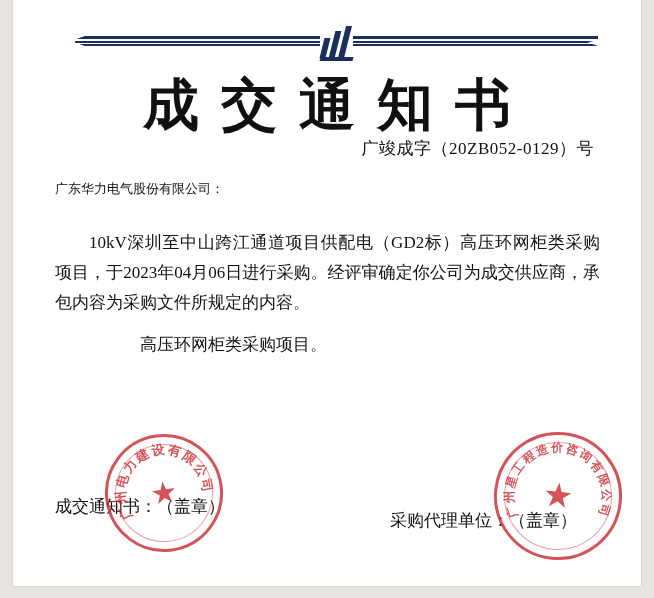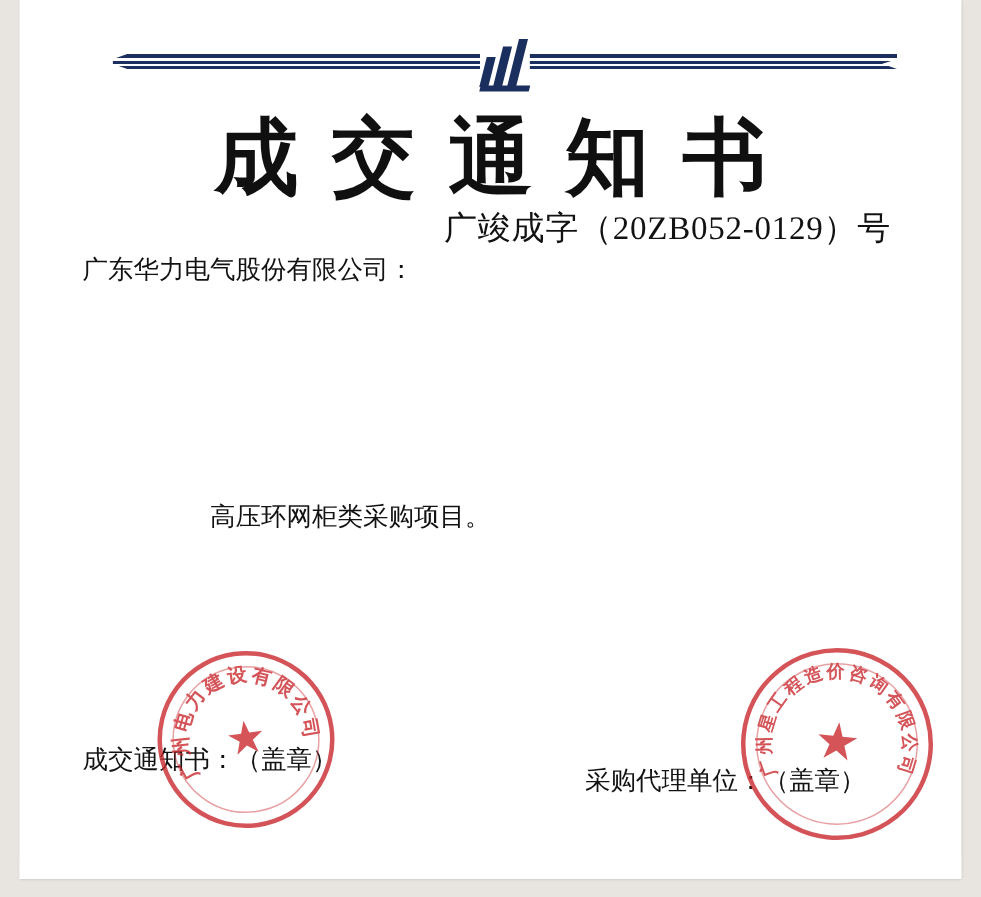--- a/index.html
+++ b/index.html
@@ -96,30 +96,30 @@
     font-weight: bold;
     letter-spacing: 22px;
     text-indent: 22px;
     color: #101010;
   }
   
   .doc-number {
     position: absolute;
     right: 47px;
     top: 137px;
-    font-size: 22px;
+    font-size: 17px;
     color: #121212;
     letter-spacing: 0.5px;
   }
   
   .recipient {
     position: absolute;
     left: 42px;
-    top: 168px;
-    font-size: 17px;
+    top: 180px;
+    font-size: 13px;
     color: #121212;
   }
   .para {
     position: absolute;
     left: 42px;
     width: 545px;
     font-size: 17px;
     line-height: 30px;
     color: #121212;
     text-align: justify;
@@ -233,20 +233,21 @@
     </div>
     <div class="rule-right"></div>
   </div>
 
   <div class="doc-title">成交通知书</div>
 
   <div class="doc-number">广竣成字（20ZB052-0129）号</div>
 
   <div class="recipient">广东华力电气股份有限公司：</div>
 
+  <div class="para p1">10kV深圳至中山跨江通道项目供配电（GD2标）高压环网柜类采购项目，于2023年04月06日进行采购。经评审确定你公司为成交供应商，承包内容为采购文件所规定的内容。</div>
   <div class="para p2">高压环网柜类采购项目。</div>
 
   <div class="sign-row">
     <div class="sign-left">成交通知书：（盖章）</div>
     <div class="sign-right">采购代理单位：（盖章）</div>
   </div>
 
   <div class="stamp stamp-left">
     <div class="inner-line"></div>
     <div class="ring-text">

